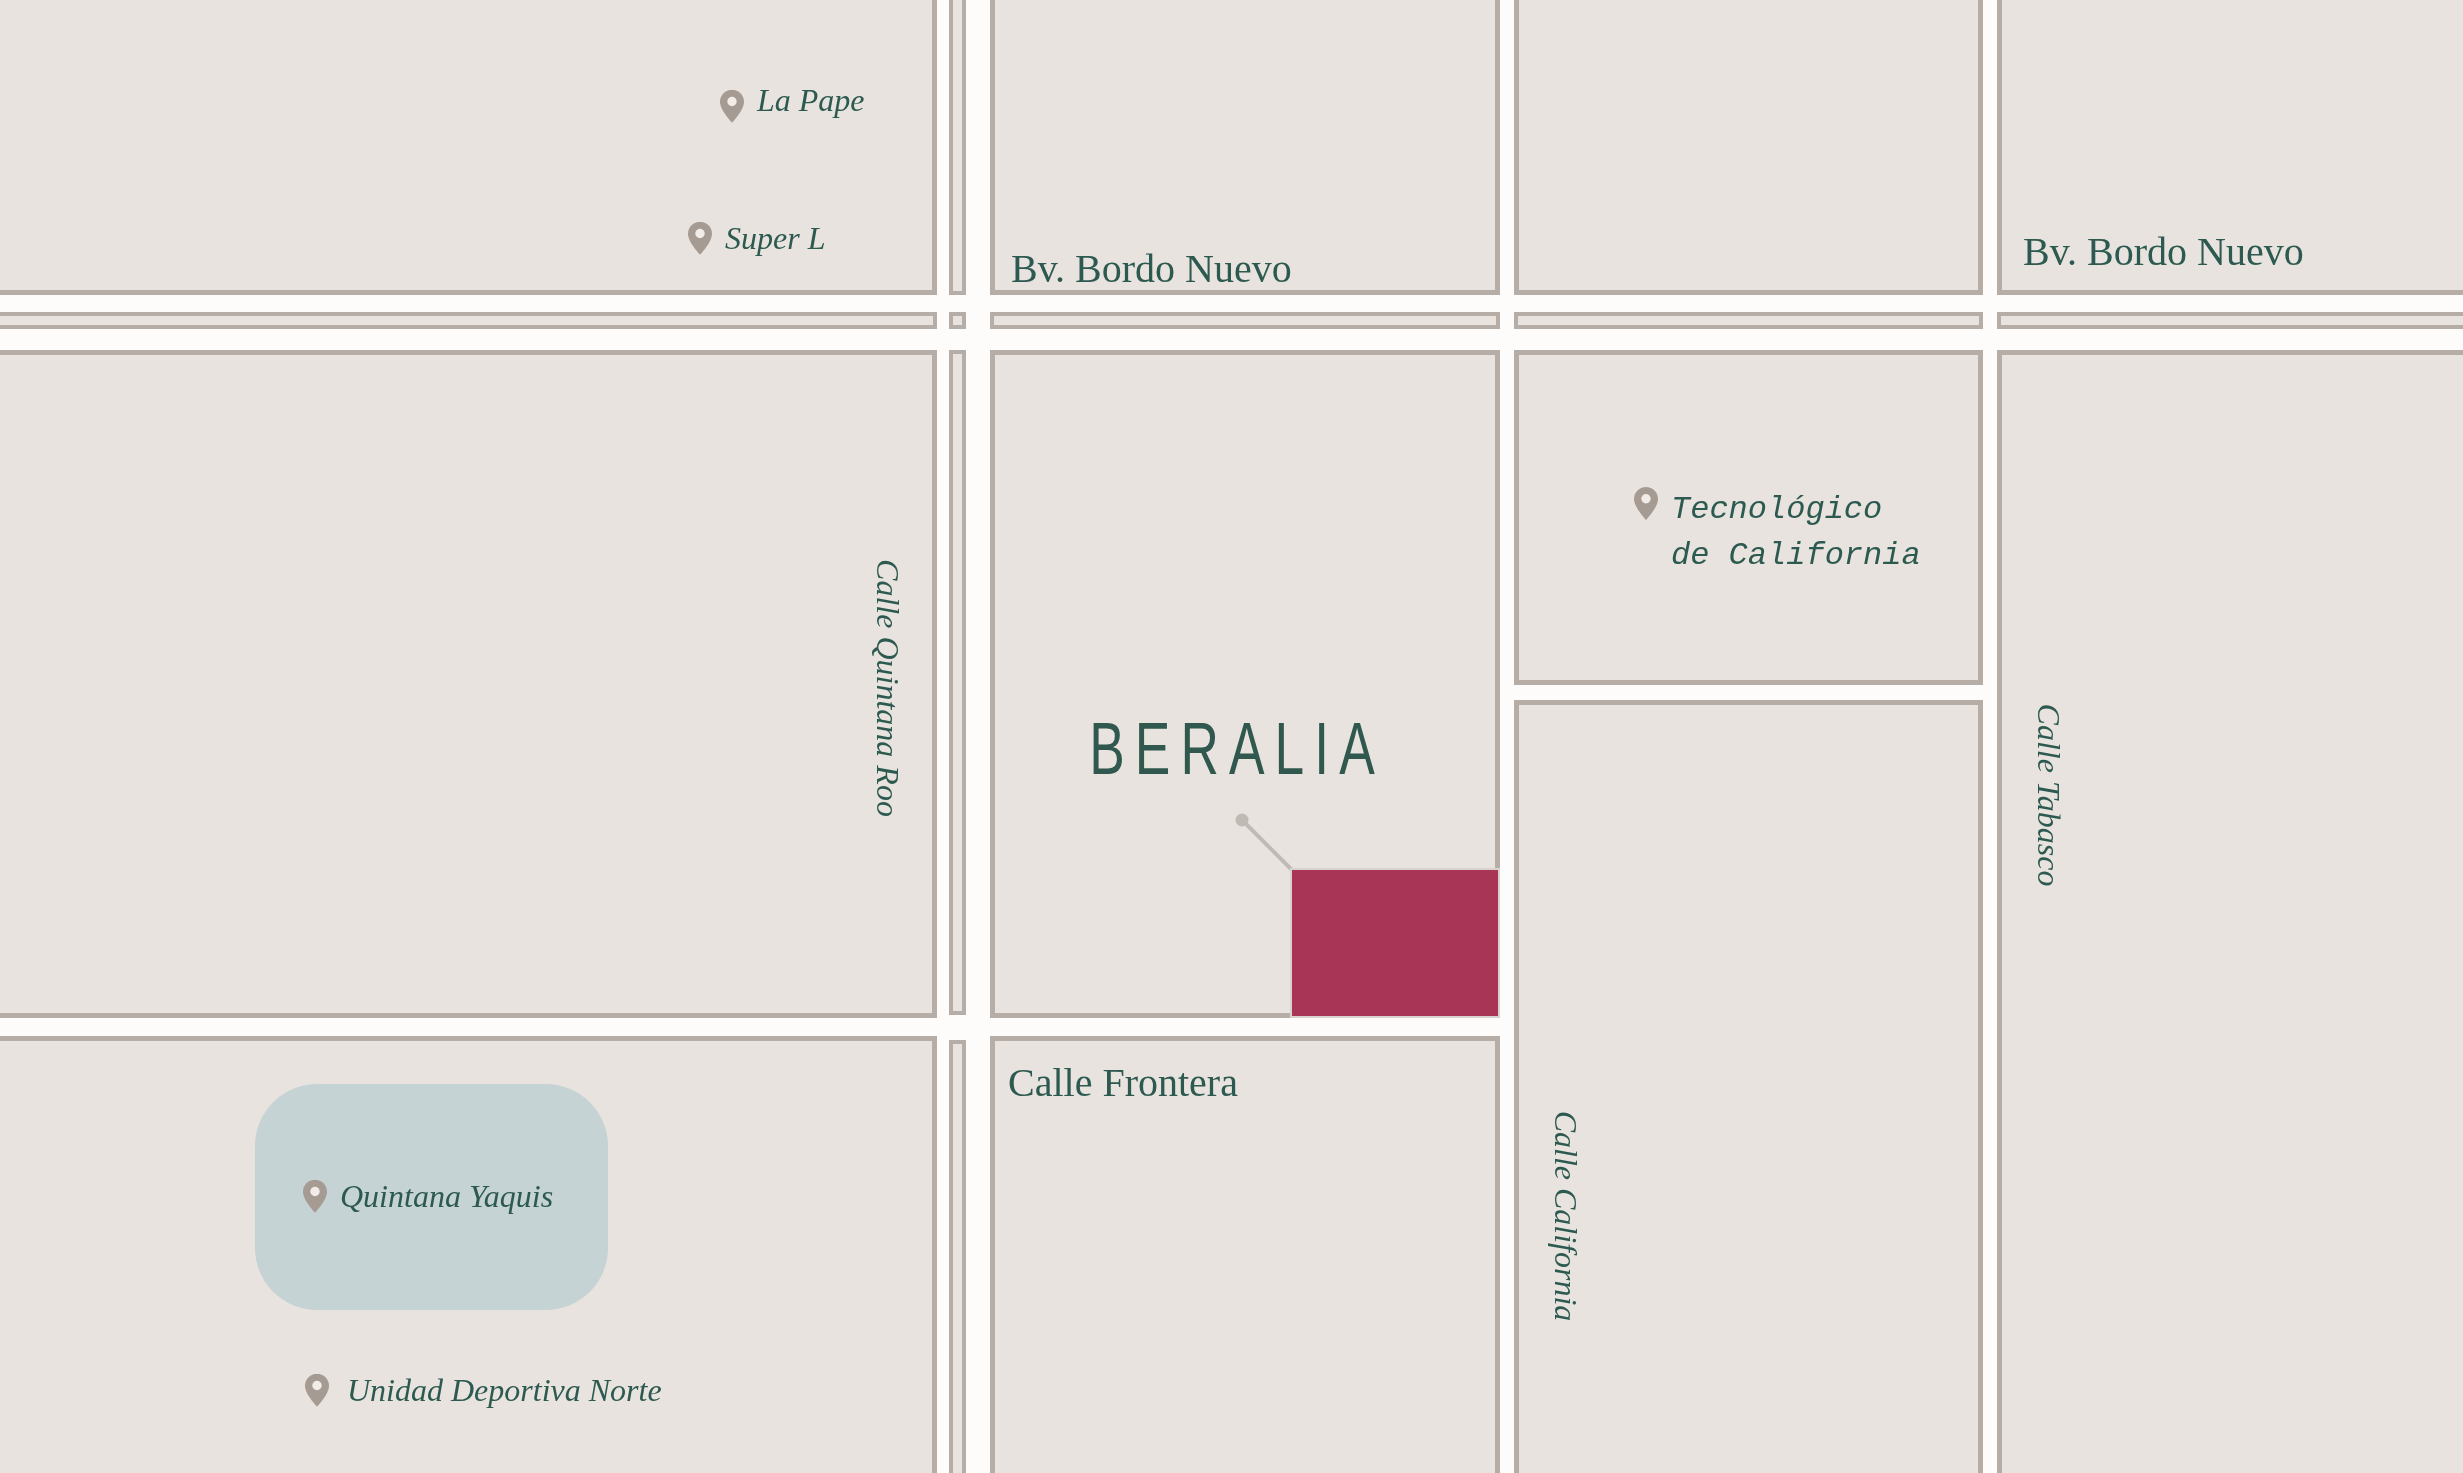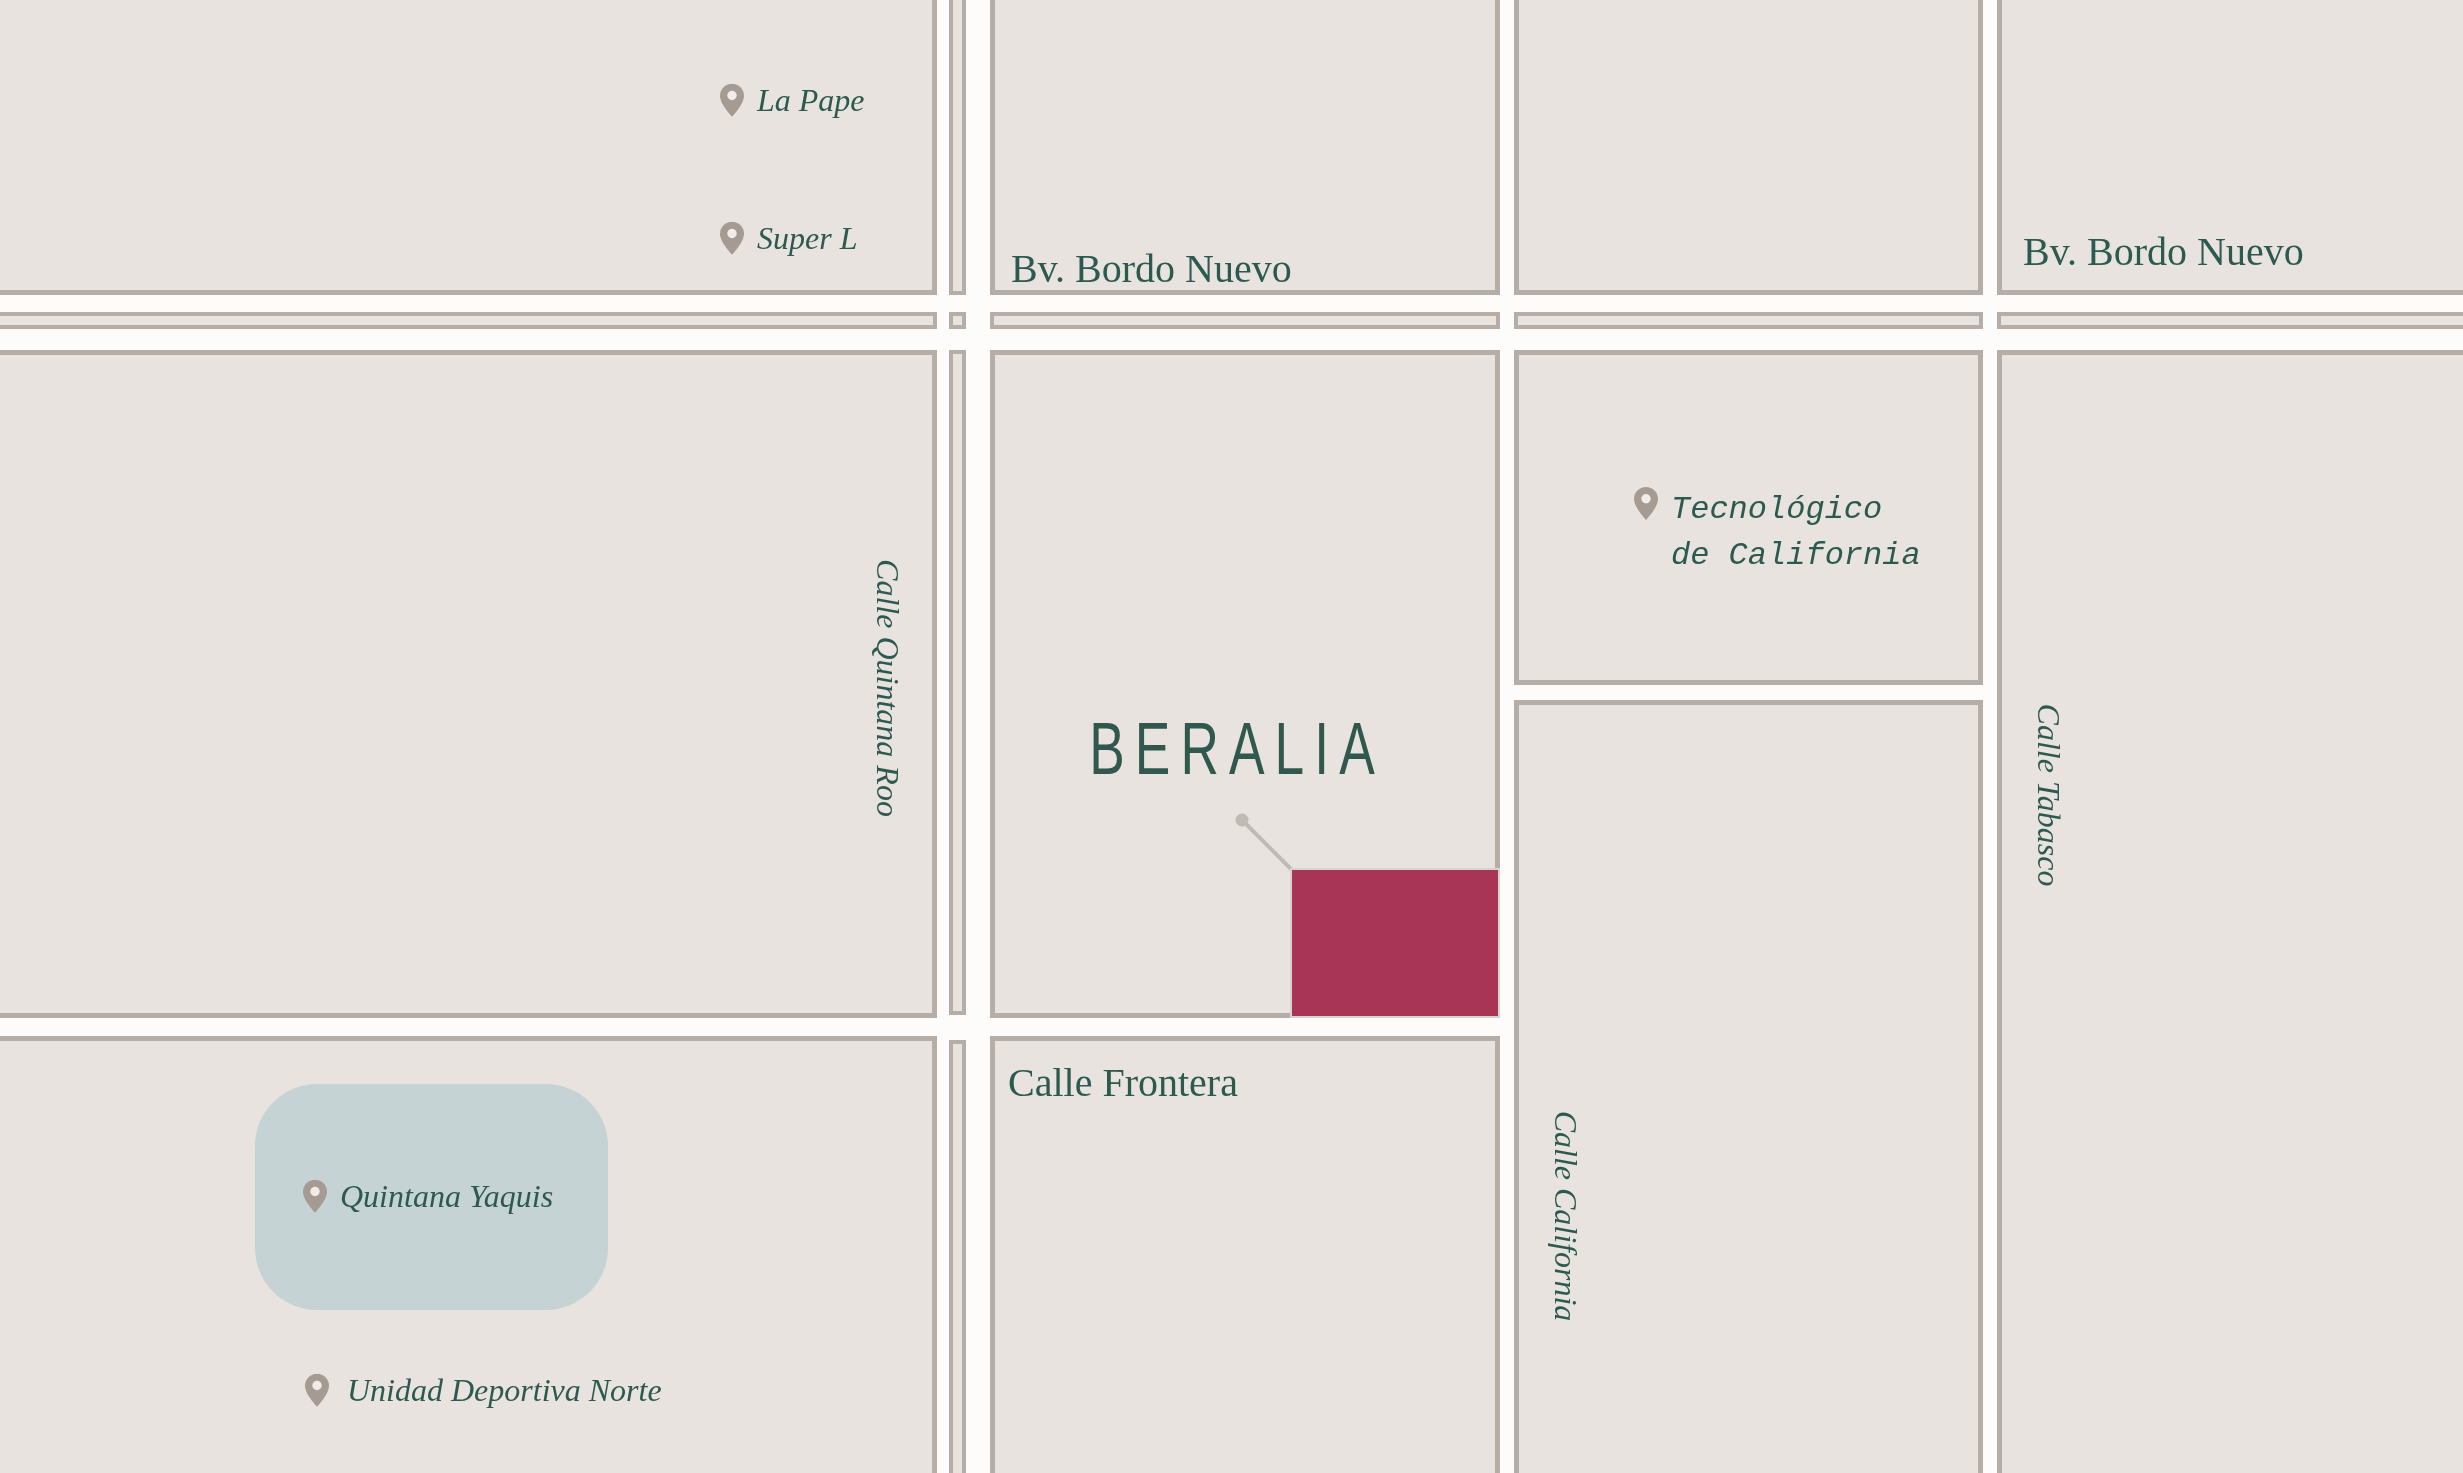--- a/index.html
+++ b/index.html
@@ -145,29 +145,29 @@
   <div class="leader-dot" style="left:1242px;top:820px;"></div>
   <div class="title" style="left:1237px;top:748px;">BERALIA</div>
 
   <div class="slabel" style="left:1011px;top:268px;">Bv. Bordo Nuevo</div>
   <div class="slabel" style="left:2023px;top:251px;">Bv. Bordo Nuevo</div>
   <div class="slabel" style="left:1008px;top:1082px;">Calle Frontera</div>
   <div class="vlabel" style="left:887px;top:688px;">Calle Quintana Roo</div>
   <div class="vlabel" style="left:1565px;top:1216px;">Calle California</div>
   <div class="vlabel" style="left:2048px;top:795px;">Calle Tabasco</div>
 
-  <div class="poi" style="left:720px;top:100px;">
+  <div class="poi" style="left:720px;top:100px;align-items:flex-end;">
     <svg class="pin" viewBox="0 0 24 33" width="24" height="33">
         <path d="M12 0C5.4 0 0 5.4 0 12c0 8.6 12 21 12 21s12-12.4 12-21C24 5.4 18.6 0 12 0z" fill="currentColor"></path>
         <circle cx="12" cy="11.7" r="4.7"></circle>
       </svg>
     <span class="txt">La Pape</span>
   </div>
 
-  <div class="poi" style="left:720px;top:238px;align-items:center;">
+  <div class="poi" style="left:688px;top:238px;align-items:center;">
     <svg class="pin" viewBox="0 0 24 33" width="24" height="33">
         <path d="M12 0C5.4 0 0 5.4 0 12c0 8.6 12 21 12 21s12-12.4 12-21C24 5.4 18.6 0 12 0z" fill="currentColor"></path>
         <circle cx="12" cy="11.7" r="4.7"></circle>
       </svg>
     <span class="txt">Super L</span>
   </div>
 
   <div class="poi two-line" style="left:1634px;top:487px;">
     <svg class="pin" viewBox="0 0 24 33" width="24" height="33">
         <path d="M12 0C5.4 0 0 5.4 0 12c0 8.6 12 21 12 21s12-12.4 12-21C24 5.4 18.6 0 12 0z" fill="currentColor"></path>

